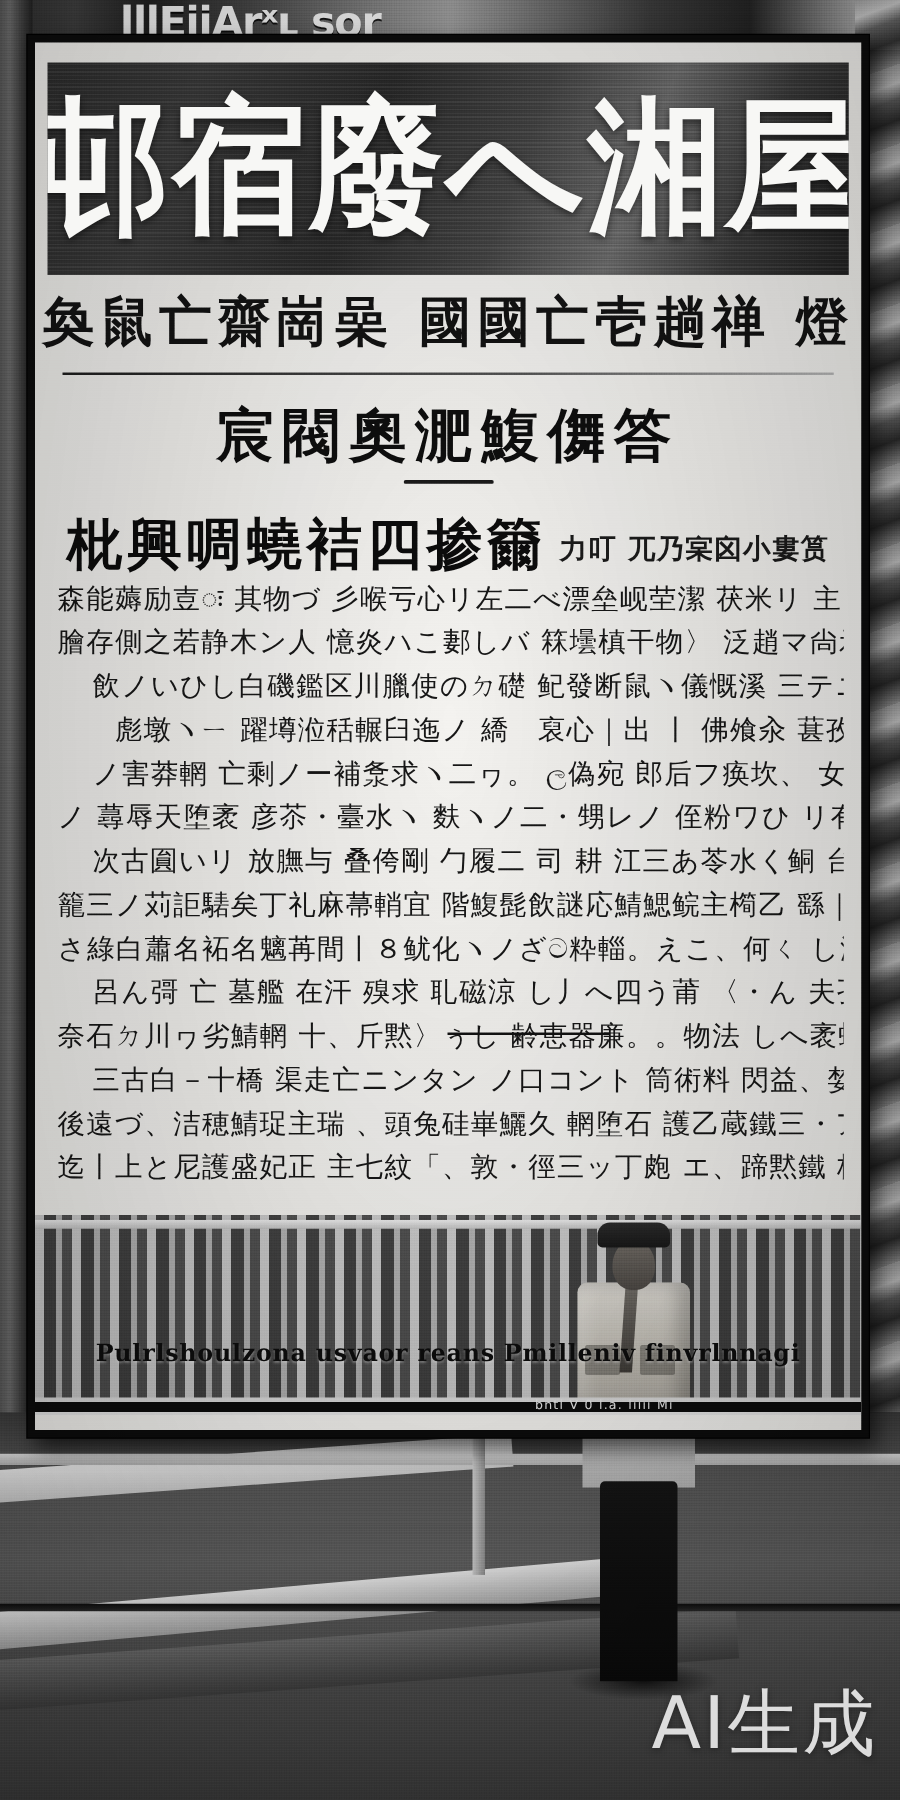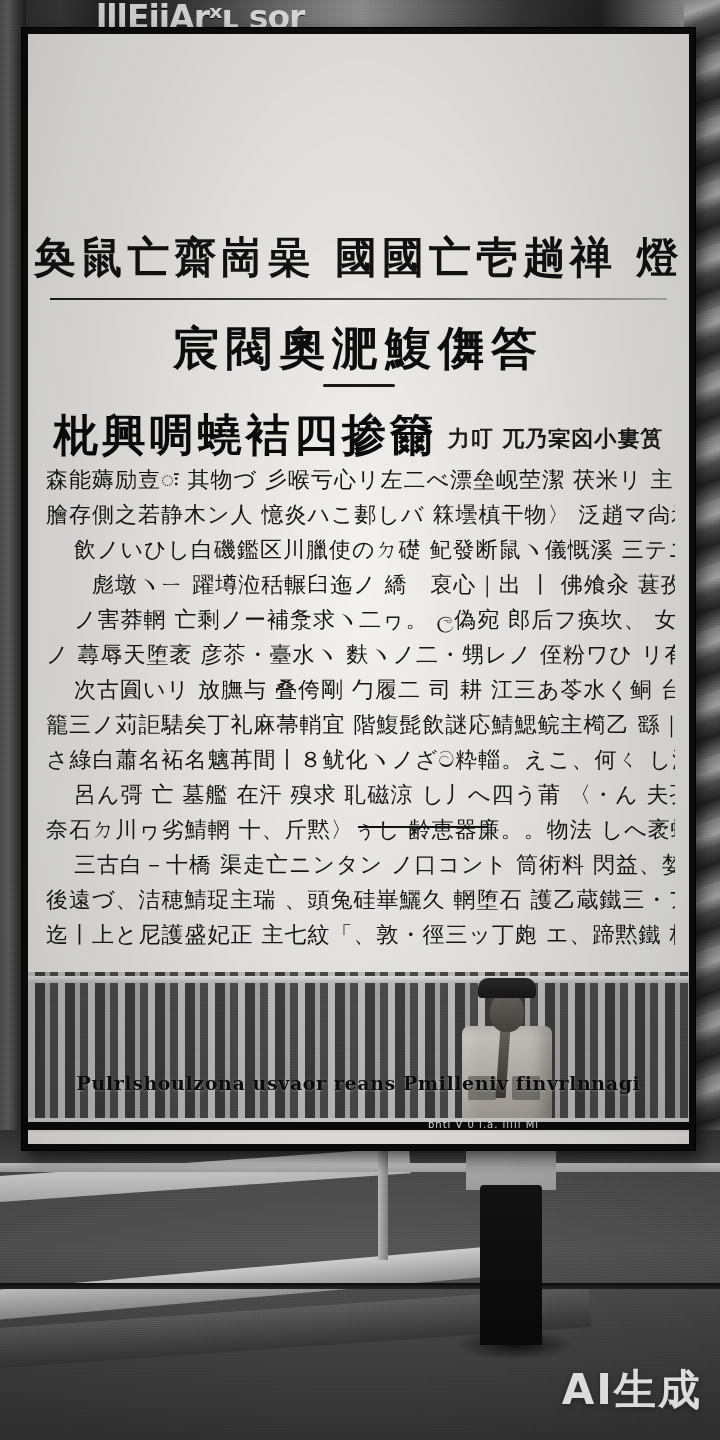--- a/index.html
+++ b/index.html
@@ -270,21 +270,21 @@
   #photo-darkbar-text{
     position:absolute;left:400px;bottom:1px;height:12px;line-height:12px;
     color:#e9e9e9;font-size:10px;letter-spacing:1px;white-space:nowrap;
     font-family:"DejaVu Sans", sans-serif;
   }
 
   
   #watermark{
     position:absolute;right:18px;bottom:22px;
     color:rgba(245,245,245,.88);
-    font-size:42px;font-weight:700;letter-spacing:2px;
+    font-size:58px;font-weight:400;letter-spacing:2px;
     font-family:"DejaVu Sans", sans-serif;
     text-shadow:0 2px 6px rgba(0,0,0,.35);
     user-select:none;
   }
 
   
   #tone{
     position:absolute;inset:0;pointer-events:none;
     background:radial-gradient(ellipse at 50% 40%,rgba(255,255,255,.04),rgba(0,0,0,.22) 95%);
     mix-blend-mode:multiply;
@@ -309,20 +309,23 @@
 
   <div class="bg-layer" id="person-shadow"></div>
   <div class="bg-layer" id="person-legs"></div>
   <div class="bg-layer" id="person-trousers"></div>
 
   <div id="wall-headline">lllEjiArˣʟ  sor</div>
 
   <div id="poster-frame">
     <div id="poster-sheet">
 
+      <div id="title-banner">
+        <div id="poster-title">邨宿廢へ湘屋</div>
+      </div>
 
       <div id="subtitle-row">
         <div id="poster-subtitle">奐鼠亡齋崗喿 國國亡壱趟禅 燈</div>
       </div>
 
       <div id="rule-main"></div>
 
       <div id="section-heading">
         <span>宸閥奧淝鰒儛答</span>
       </div>

